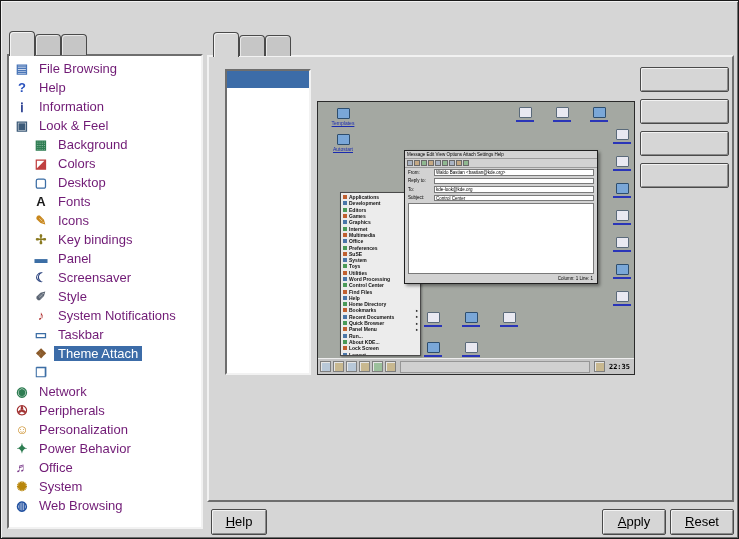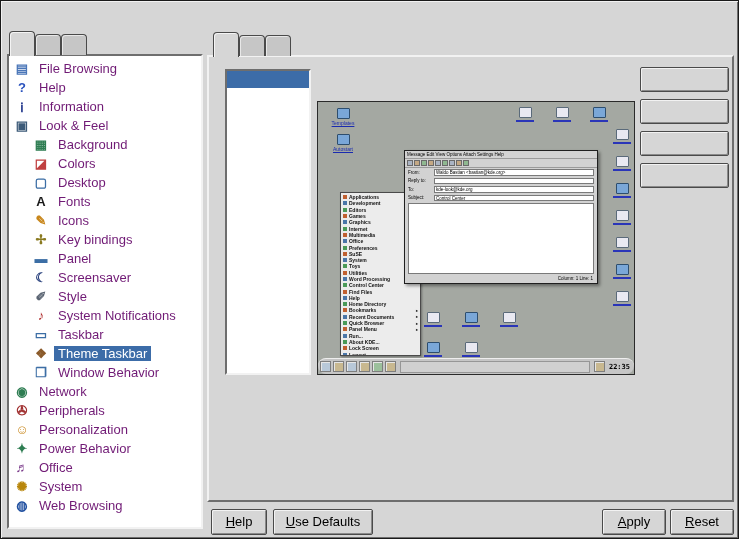--- a/index.html
+++ b/index.html
@@ -106,21 +106,21 @@
   .mtb:nth-child(2n){ background:#c4a884; } .mtb:nth-child(3n){ background:#8fb890; }
   .mail-field { display:flex; align-items:center; font-size:4.5px; color:#000;
                 padding:0 3px; height:8.5px; gap:2px; flex:none; }
   .flabel { width:24px; flex:none; }
   .fval { flex:1; background:#fff; border:1px solid #7a7a7a; height:6.5px; line-height:5.5px;
           font-size:4.5px; padding:0 1px; overflow:hidden; white-space:nowrap; }
   .mail-body { flex:1; background:#fff; border:1px solid #7a7a7a; margin:1px 3px; }
   .mail-status { height:8px; font-size:4.5px; text-align:right; padding:1px 4px 0 0; flex:none; }
 
   .pv-taskbar { position:absolute; left:0; right:0; bottom:0; height:16px; background:#c6c6c6;
-                border-top:1px solid #eeeeee; display:flex; align-items:center; gap:2px; padding:0 2px;border-radius:8px; }
+                border-top:1px solid #eeeeee; display:flex; align-items:center; gap:2px; padding:0 2px; }
   .tb-sq { width:11px; height:11px; border:1px solid #7e7e7e; background:#b8c8d8; flex:none;
            box-shadow: inset 1px 1px 0 #e6e6e6; }
   .tb-sq:nth-child(2n){ background:#c8b890; } .tb-sq:nth-child(5n){ background:#9cc09c; }
   .tb-task { flex:1; height:12px; border:1px solid #969696; background:#d0d0d0; margin:0 2px; }
   .tb-clock { font-family:"DejaVu Sans Mono",monospace; font-size:7px; font-weight:bold;
               color:#000; padding:0 2px; }
 </style>
 </head>
 <body>
 
@@ -195,25 +195,24 @@
       <div class="trow lvl1">
         <span class="ticon" style="color: rgb(176, 48, 48);">♪</span>
         <span class="tlabel">System Notifications</span>
       </div>
       <div class="trow lvl1">
         <span class="ticon" style="color: rgb(60, 110, 165);">▭</span>
         <span class="tlabel">Taskbar</span>
       </div>
       <div class="trow selected lvl1">
         <span class="ticon" style="color: rgb(138, 90, 42);">❖</span>
-        <span class="tlabel">Theme Taskbar</span>
+        <span class="tlabel">Theme Attach</span>
       </div>
       <div class="trow lvl1">
         <span class="ticon" style="color: rgb(60, 110, 165);">❐</span>
-        <span class="tlabel">Window Behavior</span>
       </div>
       <div class="trow lvl0">
         <span class="ticon" style="color: rgb(46, 125, 82);">◉</span>
         <span class="tlabel">Network</span>
       </div>
       <div class="trow lvl0">
         <span class="ticon" style="color: rgb(160, 48, 48);">✇</span>
         <span class="tlabel">Peripherals</span>
       </div>
       <div class="trow lvl0">
@@ -520,17 +519,16 @@
     <div class="actions">
       <div class="btn"></div>
         <div class="btn"></div>
         <div class="btn"></div>
         <div class="btn"></div>
     </div>
 
   </div>
 
   <div id="btn-help" class="btn bbtn accel">Help</div>
-  <div id="btn-usedef" class="btn bbtn accel">Use Defaults</div>
   <div id="btn-reset" class="btn bbtn accel">Reset</div>
   <div id="btn-apply" class="btn bbtn accel">Apply</div>
 
 </div>
 
 </body></html>

